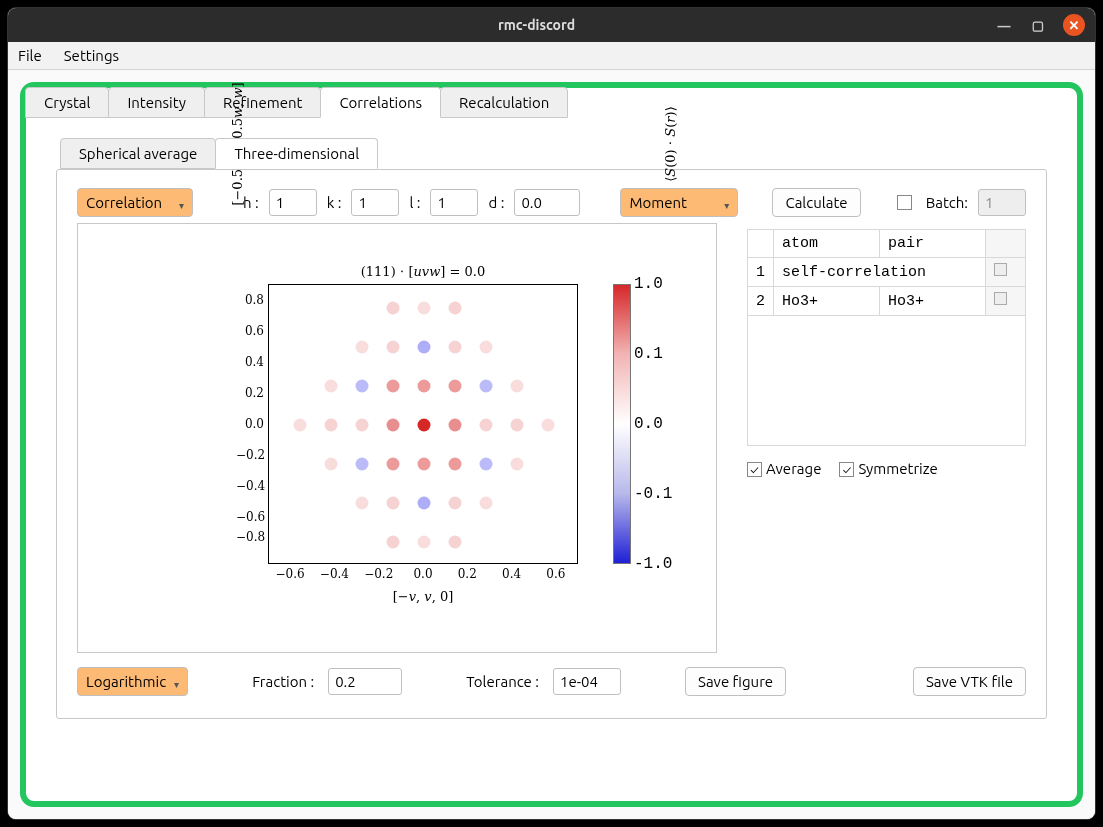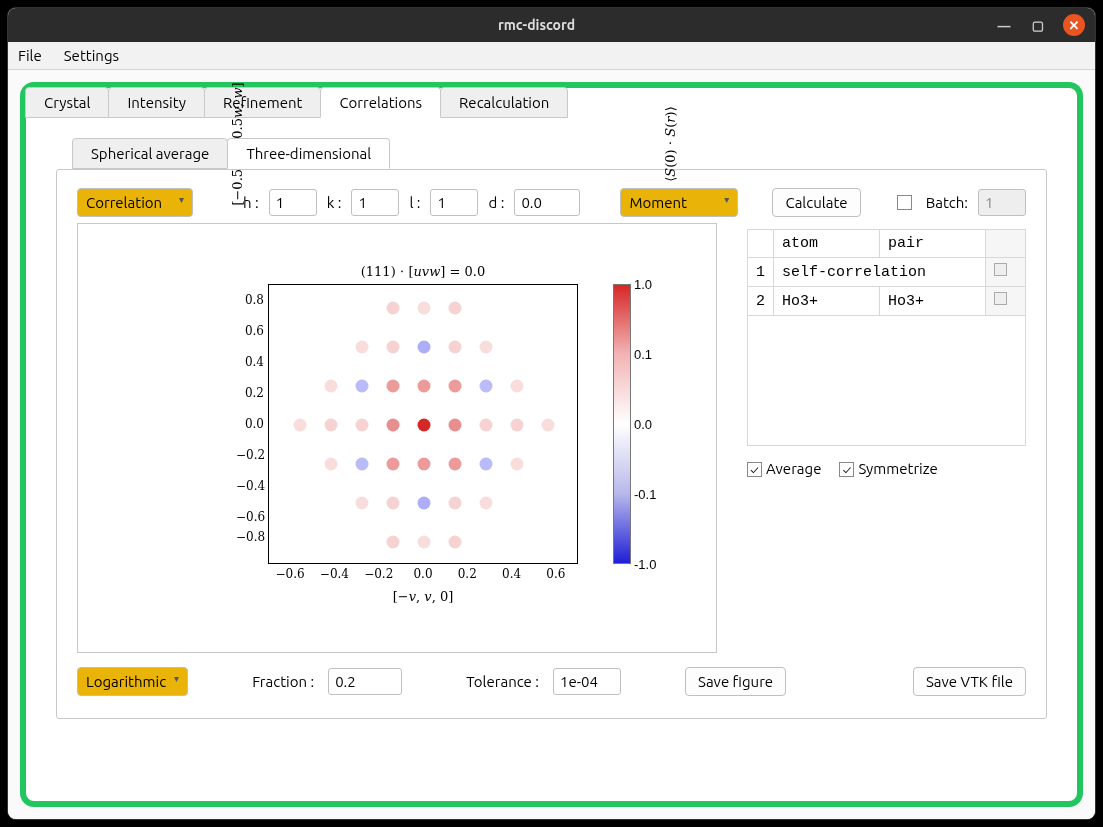--- a/index.html
+++ b/index.html
@@ -24,41 +24,41 @@
 .tab.active { background: #fff; border-bottom: 1px solid #fff; position: relative; z-index: 2; }
 
 .panel { padding: 14px 30px; }
 .center-row { display: flex; justify-content: center; margin-bottom: 10px; }
 .btn { background: #fdfdfd; border: 1px solid #bfbfbf; border-radius: 4px; padding: 5px 12px; font-size: 15px; cursor: default; }
 
 .subtabs-wrap { margin-top: 6px; }
 .subpanel { border: 1px solid #c8c8c8; background: #fff; padding: 18px 20px 22px 20px; border-radius: 3px; position: relative; top: -1px; }
 
 .controls-row { display: flex; align-items: center; gap: 10px; }
-.select { background: #eab308; border: 1px solid #bfbfbf; border-radius: 4px; padding: 5px 8px; font-size: 15px; display: inline-flex; align-items: flex-start; gap: 8px; min-width: 86px; }
+.select { background: #fdba74; border: 1px solid #bfbfbf; border-radius: 4px; padding: 5px 8px; font-size: 15px; display: inline-flex; align-items: flex-end; gap: 8px; min-width: 86px; }
 .select .caret { margin-left: auto; font-size: 10px; color: #555; }
 .lbl { font-size: 15px; }
 .inp { border: 1px solid #bfbfbf; border-radius: 3px; padding: 4px 6px; font-size: 15px; width: 48px; background: #fff; }
 .inp.wide { width: 66px; }
 .inp[disabled] { background: #eee; color: #888; }
 
 .two-col { display: flex; gap: 30px; margin-top: 6px; }
 .plot-col { flex: 0 0 640px; }
 .side-col { flex: 1; }
 
 .plot-frame { border: 1px solid #c8c8c8; background: #fff; height: 430px; position: relative; }
 .plot-area { position: absolute; left: 190px; top: 60px; width: 310px; height: 280px; border: 1px solid #000; }
 .plot-title { position: absolute; left: 190px; top: 40px; width: 310px; text-align: center; font-size: 13px; font-family: "DejaVu Serif", serif; }
 .xlabel { position: absolute; left: 190px; top: 365px; width: 310px; text-align: center; font-size: 13px; font-family: "DejaVu Serif", serif; }
 .ylabel { position: absolute; left: 152px; top: 60px; width: 280px; height: 16px; transform: rotate(-90deg); transform-origin: 0 0; text-align: center; font-size: 13px; font-family: "DejaVu Serif", serif; }
 .xtick { position: absolute; top: 343px; width: 30px; text-align: center; font-size: 12px; font-family: "DejaVu Serif", serif; transform: translateX(-50%); }
 .ytick { position: absolute; left: 158px; width: 28px; text-align: right; font-size: 12px; font-family: "DejaVu Serif", serif; transform: translateY(-50%); }
 .cbar { position: absolute; left: 535px; top: 60px; width: 18px; height: 280px; background: linear-gradient(to bottom, #d62728 0%, #f2b4b4 25%, #ffffff 50%, #b8b8eb 75%, #1f1fd6 100%); border: 1px solid #777; }
 .cblabel { position: absolute; left: 585px; top: 60px; width: 280px; height: 16px; transform: rotate(-90deg); transform-origin: 0 0; text-align: center; font-size: 13px; font-family: "DejaVu Serif", serif; }
-.ctick { position: absolute; left: 556px; font-size: 13px; font-family: Liberation Sans, sans-serif; transform: translateY(-50%); }
+.ctick { position: absolute; left: 556px; font-size: 16px; font-family: Liberation Mono, monospace; transform: translateY(-50%); }
 
 .pt { position: absolute; border-radius: 50%; transform: translate(-50%, -50%); }
 
 .tbl { border: 1px solid #c8c8c8; border-collapse: collapse; width: 100%; font-size: 15px; margin-top: 6px; }
 .tbl th, .tbl td { border: 1px solid #d8d8d8; padding: 5px 8px; text-align: left; background: #fff; font-family: Liberation Mono, monospace; }
 .tbl th { font-weight: normal; }
 .tbl .rowid { width: 24px; }
 .tbl .chkcell { width: 40px; background: #f6f6f6; }
 .tiny-chk { width: 13px; height: 13px; border: 1px solid #aaa; background: #eee; display: inline-block; }
 
@@ -94,21 +94,21 @@
         <div class="tab">Crystal</div>
         <div class="tab">Intensity</div>
         <div class="tab">Refinement</div>
         <div class="tab active">Correlations</div>
         <div class="tab">Recalculation</div>
       </div>
 
       <div class="panel">
 
         <div class="subtabs-wrap">
-          <div class="tab-row" style="left:16px;margin-top:6px;">
+          <div class="tab-row" style="left:4px;margin-top:6px;">
             <div class="tab">Spherical average</div>
             <div class="tab active">Three-dimensional</div>
           </div>
 
           <div class="subpanel">
             <div class="controls-row">
               <div class="select" style="min-width:116px">
                 <span>Correlation</span>
                 <span class="caret">▾</span>
               </div>

